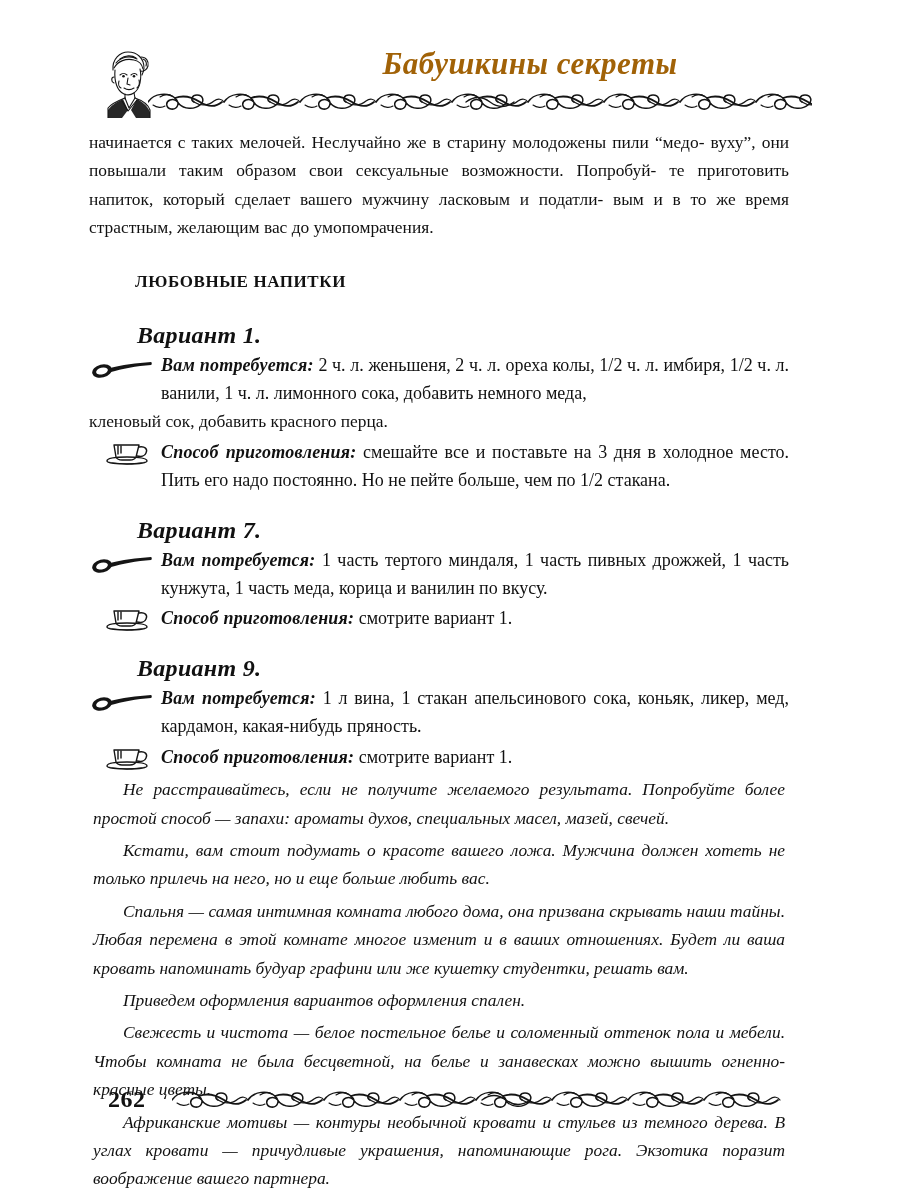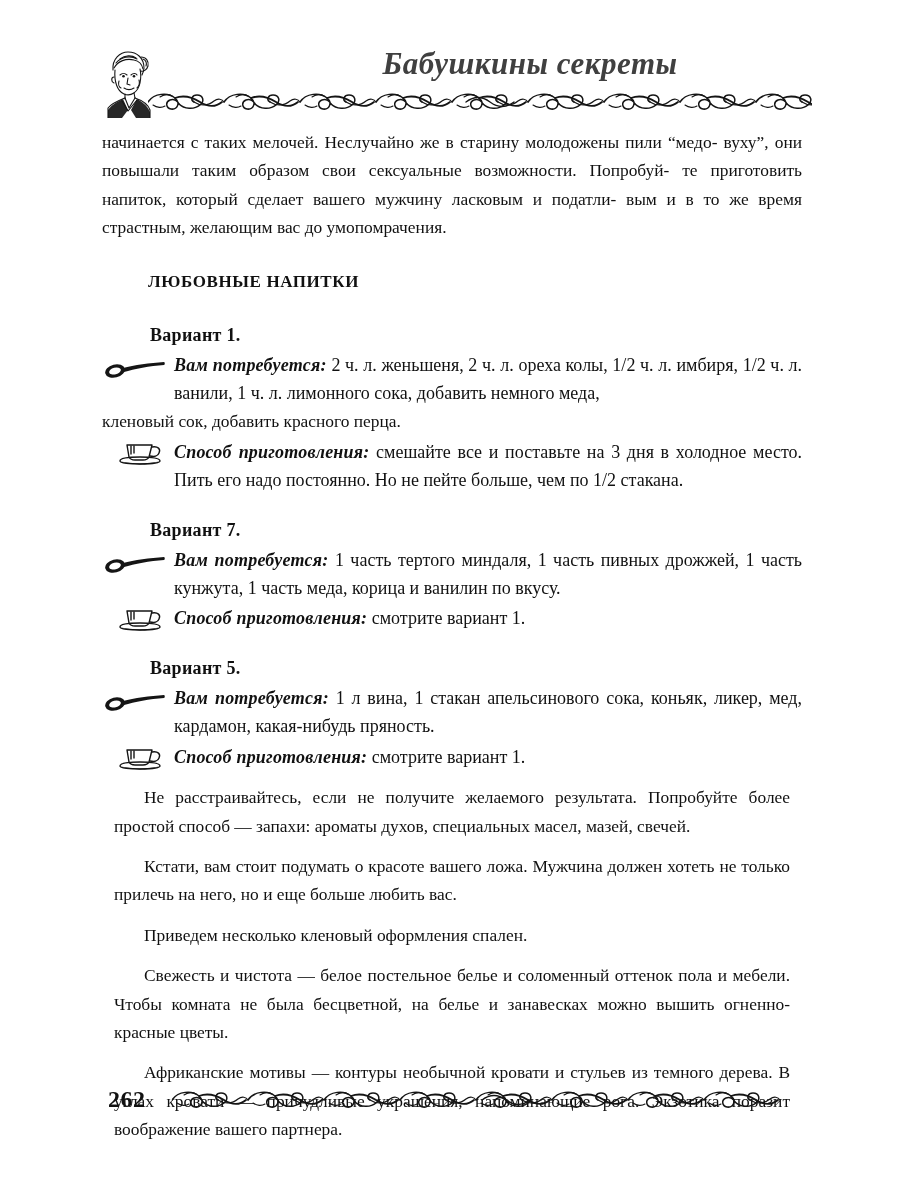--- a/index.html
+++ b/index.html
@@ -44,35 +44,35 @@
     left: 150px;
     top: 0px;
     width: 560px;
     text-align: center;
     font-family: "Liberation Serif", "DejaVu Serif", serif;
     font-style: italic;
     font-weight: bold;
     font-size: 31px;
     letter-spacing: 0.5px;
     line-height: 36px;
-    color: #404040;
+    color: #a16207;
     white-space: nowrap;
   }
   .header-rule {
     position: absolute;
     left: 48px;
     top: 43px;
     width: 664px;
     height: 26px;
   }
 
   
   .content {
     position: absolute;
-    left: 102px;
+    left: 89px;
     top: 128px;
     width: 700px;
   }
   p.body {
     margin: 0;
     font-size: 17.4px;
     line-height: 28.4px;
     text-align: justify;
     text-justify: inter-word;
     hyphens: manual;
@@ -86,24 +86,25 @@
     font-weight: bold;
     letter-spacing: 0.6px;
     line-height: 28px;
   }
 
   .variant-block { margin-top: 22px; }
   .variant-block.first { margin-top: 26px; }
 
   .variant-label {
     padding-left: 48px;
-    font-size: 18px;
+    font-size: 24px;
     font-weight: bold;
     line-height: 27px;
     letter-spacing: 0.3px;
+    font-style: italic;
   }
 
   
   .icon-row {
     position: relative;
     margin-top: 2px;
     padding-left: 72px;
     font-size: 18px;
     line-height: 28.4px;
     text-align: justify;
@@ -127,21 +128,21 @@
     letter-spacing: 0.2px;
   }
   .run-on {
     margin: 0;
     font-size: 17.4px;
     line-height: 28.4px;
     text-align: justify;
   }
 
   .tail-paras { margin-top: 4px; }
-  .tail-paras p { margin: 12px; }
+  .tail-paras p { margin: 4px; font-style: italic; }
 
   
   .footer {
     position: absolute;
     left: 108px;
     top: 1083px;
     width: 712px;
     height: 40px;
   }
   .page-number {
@@ -310,21 +311,21 @@
             </g>
             <path d="M8 21.5 C12 23 20 23.6 26 23.6 C32 23.6 40 23 44 21.5 C40 23.8 32 24.4 26 24.4 C20 24.4 12 23.8 8 21.5 Z" fill="#151515"></path>
           </svg>
         </span>
         <span class="lead">Способ приготовления:</span>
         <span>смотрите вариант 1.</span>
       </div>
     </div>
 
     <div class="variant-block">
-      <div class="variant-label">Вариант 5.</div>
+      <div class="variant-label">Вариант 9.</div>
 
       <div class="icon-row">
         <span class="glyph">
           <svg viewBox="0 0 64 24" width="64" height="24" xmlns="http://www.w3.org/2000/svg">
             <ellipse cx="11" cy="15" rx="10" ry="6.5" transform="rotate(-14 11 15)" fill="#151515"></ellipse>
             <ellipse cx="11" cy="15" rx="6" ry="3.4" transform="rotate(-14 11 15)" fill="#ffffff"></ellipse>
             <path d="M19 12 C30 9 46 7 60 6 C61 6 61 9 60 9 C46 10 30 13 20 16 Z" fill="#151515"></path>
           </svg>
         </span>
         <span class="lead">Вам потребуется:</span>
@@ -346,21 +347,22 @@
           </svg>
         </span>
         <span class="lead">Способ приготовления:</span>
         <span>смотрите вариант 1.</span>
       </div>
     </div>
 
     <div class="tail-paras">
       <p class="body indent">Не расстраивайтесь, если не получите желаемого результата. Попробуйте более простой способ — запахи: ароматы духов, специальных масел, мазей, свечей.</p>
       <p class="body indent">Кстати, вам стоит подумать о красоте вашего ложа. Мужчина должен хотеть не только прилечь на него, но и еще больше любить вас.</p>
-      <p class="body indent">Приведем несколько кленовый оформления спален.</p>
+      <p class="body indent">Спальня — самая интимная комната любого дома, она призвана скрывать наши тайны. Любая перемена в этой комнате многое изменит и в ваших отношениях. Будет ли ваша кровать напоминать будуар графини или же кушет­ку студентки, решать вам.</p>
+      <p class="body indent">Приведем оформления вариантов оформления спален.</p>
       <p class="body indent">Свежесть и чистота — белое постельное белье и соломенный оттенок пола и мебели. Чтобы комната не была бесцветной, на белье и занавесках можно вышить огненно-красные цветы.</p>
       <p class="body indent">Африканские мотивы — контуры необычной кровати и стульев из темного дерева. В углах кровати — причудливые украшения, напоминающие рога. Эк­зотика поразит воображение вашего партнера.</p>
     </div>
 
   </div>
 
   <div class="footer">
     <div class="page-number">262</div>
     <div class="footer-rule">
       <svg viewBox="0 0 648 26" width="648" height="26" preserveAspectRatio="none" xmlns="http://www.w3.org/2000/svg">

